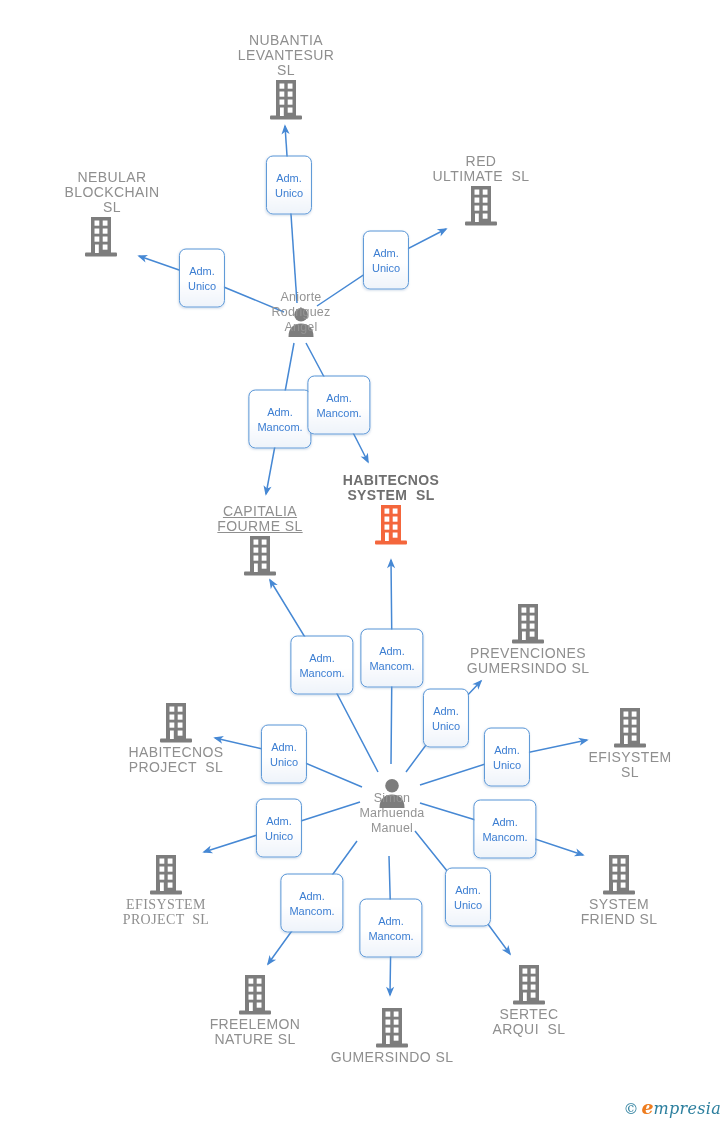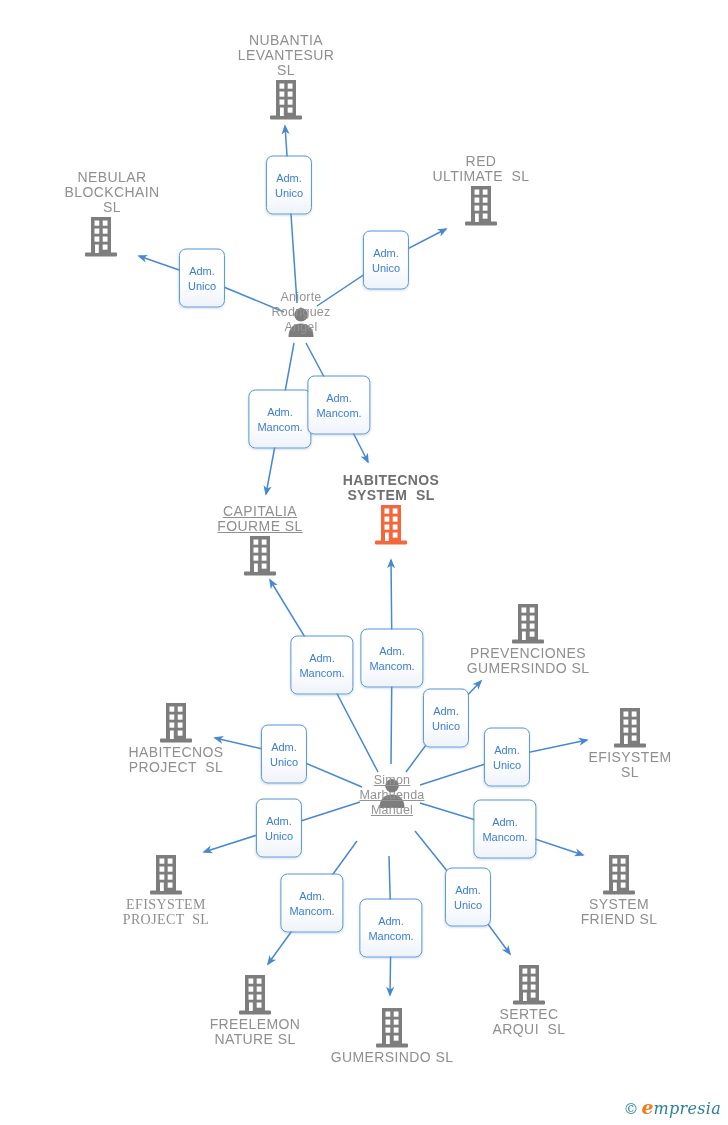--- a/index.html
+++ b/index.html
@@ -262,21 +262,21 @@
       <div class="node-label company-label" style="left: 529px; top: 1007px;"><div>SERTEC</div><div>ARQUI  SL</div></div>
       <div class="node person" style="left: 301px; top: 322px;"><svg viewBox="0 0 30 30" width="30" height="30">
       <circle cx="15" cy="7.8" r="6.8"></circle>
       <path d="M2.5,30 C2.5,20.5 8,16.6 15,16.6 C22,16.6 27.5,20.5 27.5,30 Z"></path>
     </svg></div>
       <div class="node-label person-label" style="left: 301px; bottom: 790px;"><div>Aniorte</div><div>Rodriguez</div><div>Angel</div></div>
       <div class="node person" style="left: 392px; top: 793px;"><svg viewBox="0 0 30 30" width="30" height="30">
       <circle cx="15" cy="7.8" r="6.8"></circle>
       <path d="M2.5,30 C2.5,20.5 8,16.6 15,16.6 C22,16.6 27.5,20.5 27.5,30 Z"></path>
     </svg></div>
-      <div class="node-label person-label" style="left: 392px; top: 773px; text-decoration: underline;"><div>Simon</div><div>Marhuenda</div><div>Manuel</div></div>
+      <div class="node-label person-label" style="left: 392px; top: 791px;"><div>Simon</div><div>Marhuenda</div><div>Manuel</div></div>
       <div class="edge-label" style="left: 289px; top: 185px;"><div>Adm.</div><div>Unico</div></div>
       <div class="edge-label" style="left: 202px; top: 278px;"><div>Adm.</div><div>Unico</div></div>
       <div class="edge-label" style="left: 386px; top: 260px;"><div>Adm.</div><div>Unico</div></div>
       <div class="edge-label" style="left: 280px; top: 419px;"><div>Adm.</div><div>Mancom.</div></div>
       <div class="edge-label" style="left: 339px; top: 405px;"><div>Adm.</div><div>Mancom.</div></div>
       <div class="edge-label" style="left: 322px; top: 665px;"><div>Adm.</div><div>Mancom.</div></div>
       <div class="edge-label" style="left: 392px; top: 658px;"><div>Adm.</div><div>Mancom.</div></div>
       <div class="edge-label" style="left: 446px; top: 718px;"><div>Adm.</div><div>Unico</div></div>
       <div class="edge-label" style="left: 284px; top: 754px;"><div>Adm.</div><div>Unico</div></div>
       <div class="edge-label" style="left: 507px; top: 757px;"><div>Adm.</div><div>Unico</div></div>

